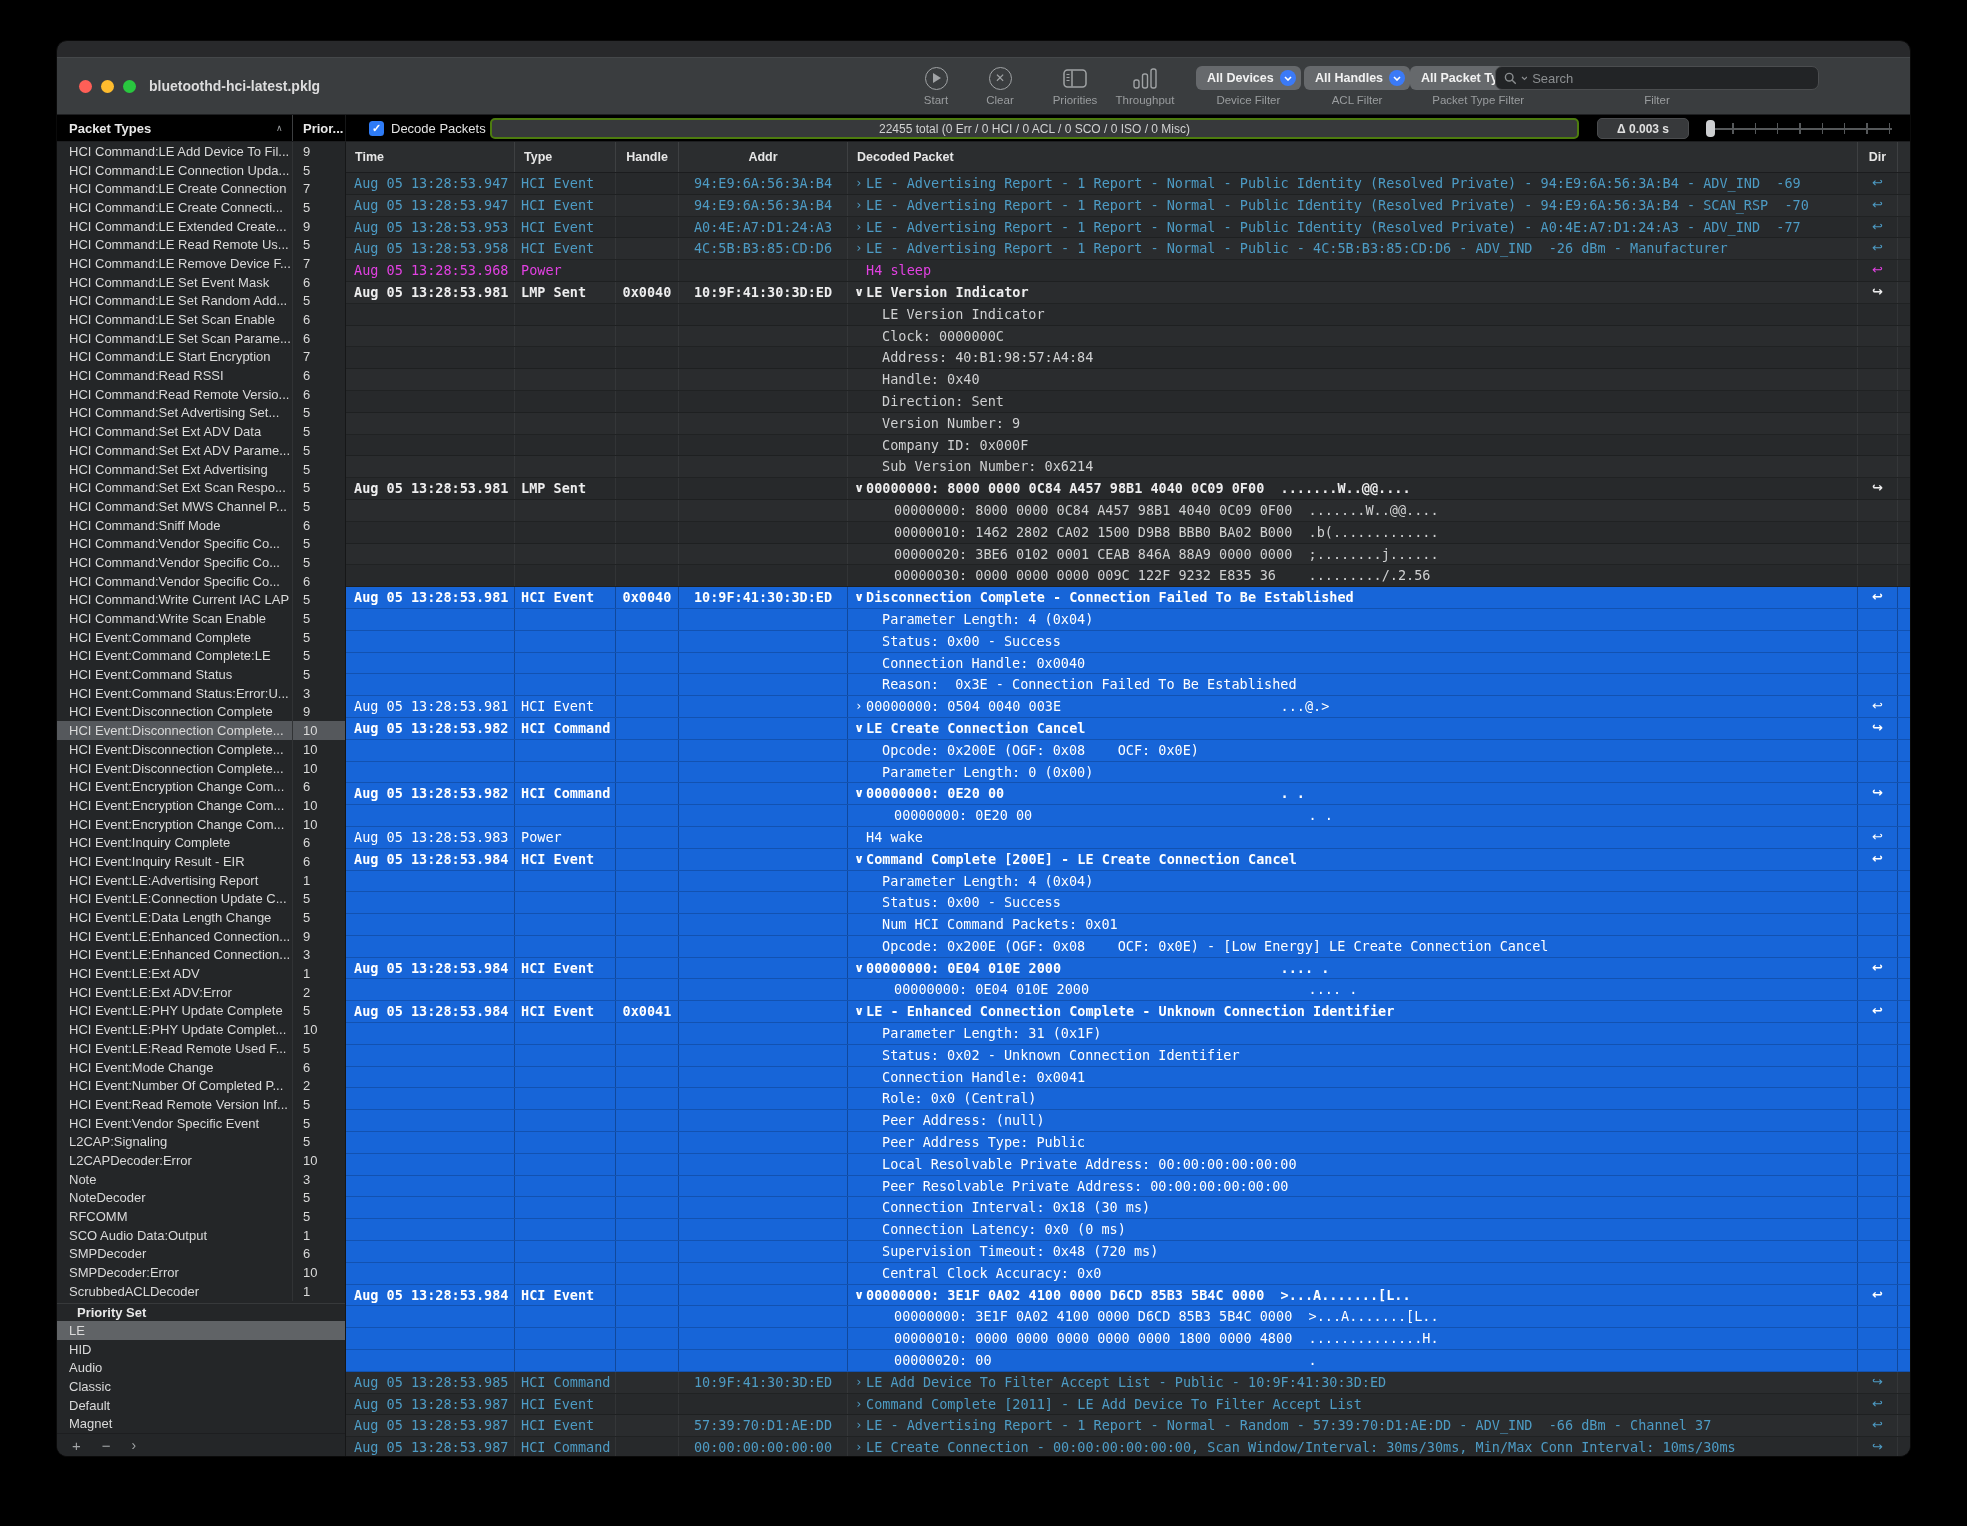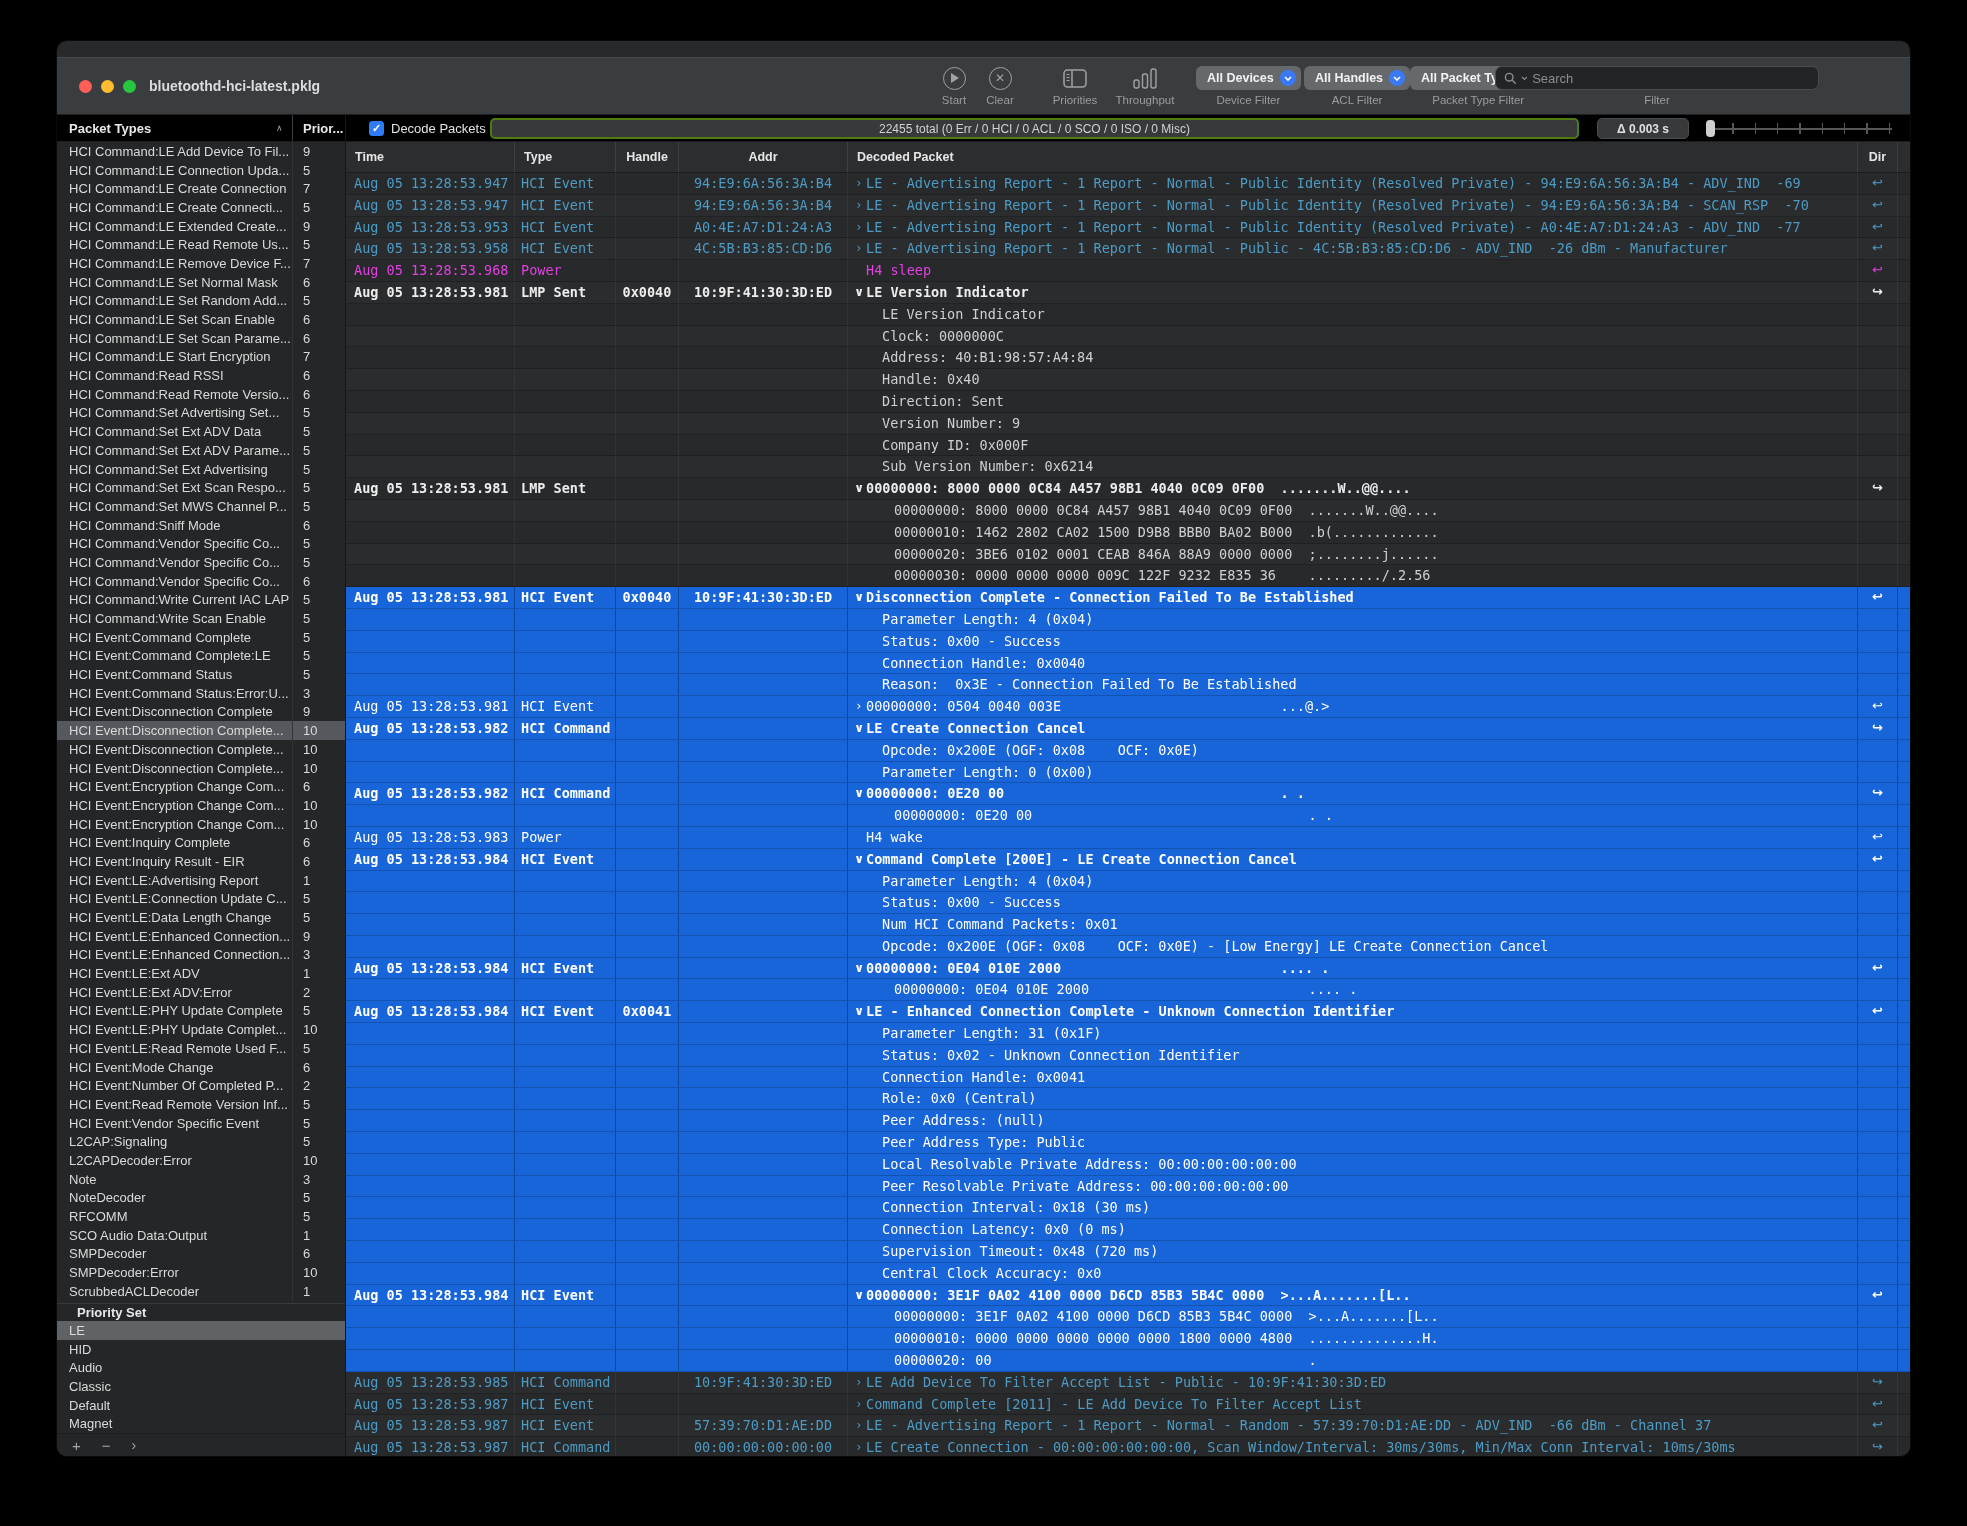--- a/index.html
+++ b/index.html
@@ -158,21 +158,21 @@
 <div class="window">
 
   <div class="titlebar">
     <div class="traffic">
       <span class="tl-close"></span>
       <span class="tl-min"></span>
       <span class="tl-zoom"></span>
     </div>
     <div class="win-title">bluetoothd-hci-latest.pklg</div>
 
-    <div class="tb-group" style="left:874px;width:46px">
+    <div class="tb-group" style="left:856px;width:46px">
       <div class="ctrl">
         <span class="icon-circle">
             <span class="play-tri"></span>
           </span>
       </div>
       <div class="tb-label">Start</div>
     </div>
     <div class="tb-group" style="left:920px;width:46px">
       <div class="ctrl">
         <span class="icon-circle">
@@ -323,21 +323,21 @@
           </div>
           <div class="sb-row">
             <span class="lbl">HCI Command:LE Read Remote Us...</span>
             <span class="pri">5</span>
           </div>
           <div class="sb-row">
             <span class="lbl">HCI Command:LE Remove Device F...</span>
             <span class="pri">7</span>
           </div>
           <div class="sb-row">
-            <span class="lbl">HCI Command:LE Set Normal Mask</span>
+            <span class="lbl">HCI Command:LE Set Event Mask</span>
             <span class="pri">6</span>
           </div>
           <div class="sb-row">
             <span class="lbl">HCI Command:LE Set Random Add...</span>
             <span class="pri">5</span>
           </div>
           <div class="sb-row">
             <span class="lbl">HCI Command:LE Set Scan Enable</span>
             <span class="pri">6</span>
           </div>

